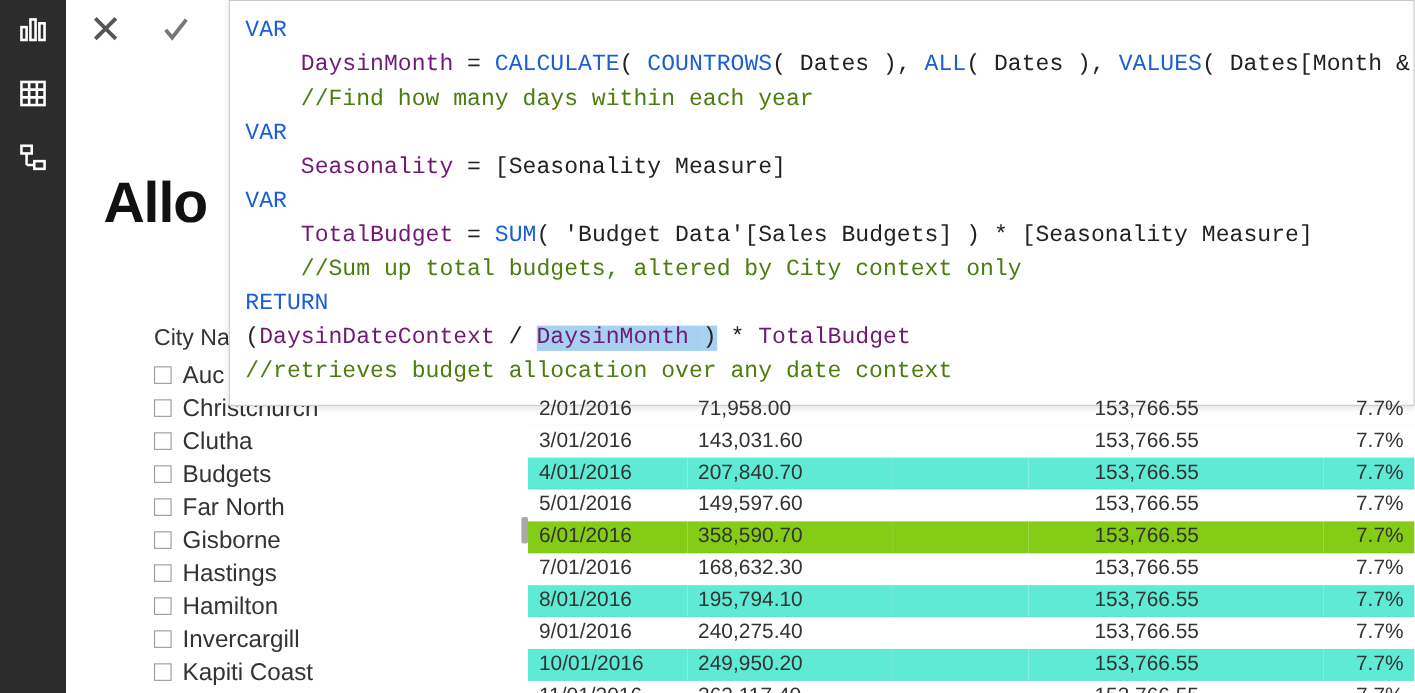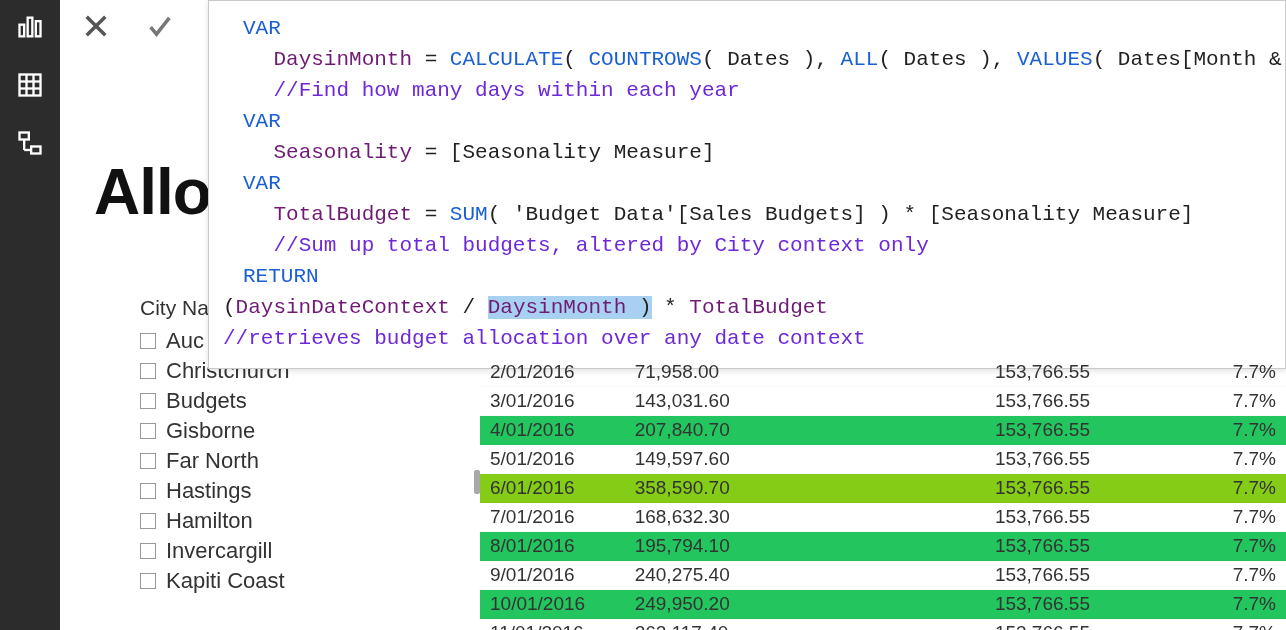--- a/index.html
+++ b/index.html
@@ -50,21 +50,21 @@
     cursor: pointer;
     border: 1px solid transparent;
   }
   .toolbar .btn svg { width: 28px; height: 28px; stroke: #555; stroke-width: 3; fill: none; }
   .toolbar .btn.accept svg { stroke: #777; }
 
   .page-title {
     position: absolute;
     left: 34px;
     top: 155px;
-    font-size: 64px;
+    font-size: 52px;
     font-weight: 800;
     color: #111;
     letter-spacing: -1px;
   }
 
   .filter-label {
     position: absolute;
     left: 80px;
     top: 296px;
     font-size: 21px;
@@ -100,24 +100,24 @@
     border: 1px solid #c9c9c9;
     padding: 12px 10px 14px 14px;
     font-family: Consolas, "Courier New", monospace;
     font-size: 21px;
     line-height: 31px;
     color: #222;
     white-space: pre;
     overflow: hidden;
     box-shadow: 0 2px 6px rgba(0,0,0,0.12);
   }
-  .kw { color: #1a5fd6; margin-left: 20px; }
+  .kw { color: #1a5fd6; }
   .fn { color: #1a5fd6; }
   .idref { color: #701a75; }
-  .cmt { color: #6d28d9; }
+  .cmt { color: #4d7c0f; }
   .highlight { background: #a8d0f0; }
 
   
   .table-wrap {
     position: absolute;
     left: 420px;
     top: 358px;
     right: 0;
     bottom: 0;
     overflow: hidden;
@@ -127,21 +127,21 @@
     width: 100%;
     font-size: 19px;
     color: #333;
   }
   .dtable td {
     padding: 3px 10px;
     border-bottom: 1px solid rgba(0,0,0,0.02);
     height: 28px;
     margin-top: 12px;
   }
-  .dtable tr.alt { background: #22c55e; }
+  .dtable tr.alt { background: #5eead4; }
   .dtable tr.sel { background: #84cc16; }
   .c-date { width: 140px; text-align: left; padding-left: 20px;}
   .c-val1 { width: 180px; padding-right: 40px;}
   .c-gap { width: 120px; }
   .c-val2 { width: 160px; text-align: right; padding-right: 40px;}
   .c-gap2 { width: 100px; }
   .c-pct { width: 80px; text-align: right; padding-right: 20px;}
 
   .splitter {
     position: absolute;
@@ -207,29 +207,33 @@
       <div class="filter-item">
         <span class="cb"></span>
         <span>Auc</span>
       </div>
       <div class="filter-item">
         <span class="cb"></span>
         <span>Christchurch</span>
       </div>
       <div class="filter-item">
         <span class="cb"></span>
+        <span>Clutha</span>
+      </div>
+      <div class="filter-item">
+        <span class="cb"></span>
         <span>Budgets</span>
       </div>
       <div class="filter-item">
         <span class="cb"></span>
+        <span>Far North</span>
+      </div>
+      <div class="filter-item">
+        <span class="cb"></span>
         <span>Gisborne</span>
-      </div>
-      <div class="filter-item">
-        <span class="cb"></span>
-        <span>Far North</span>
       </div>
       <div class="filter-item">
         <span class="cb"></span>
         <span>Hastings</span>
       </div>
       <div class="filter-item">
         <span class="cb"></span>
         <span>Hamilton</span>
       </div>
       <div class="filter-item">

